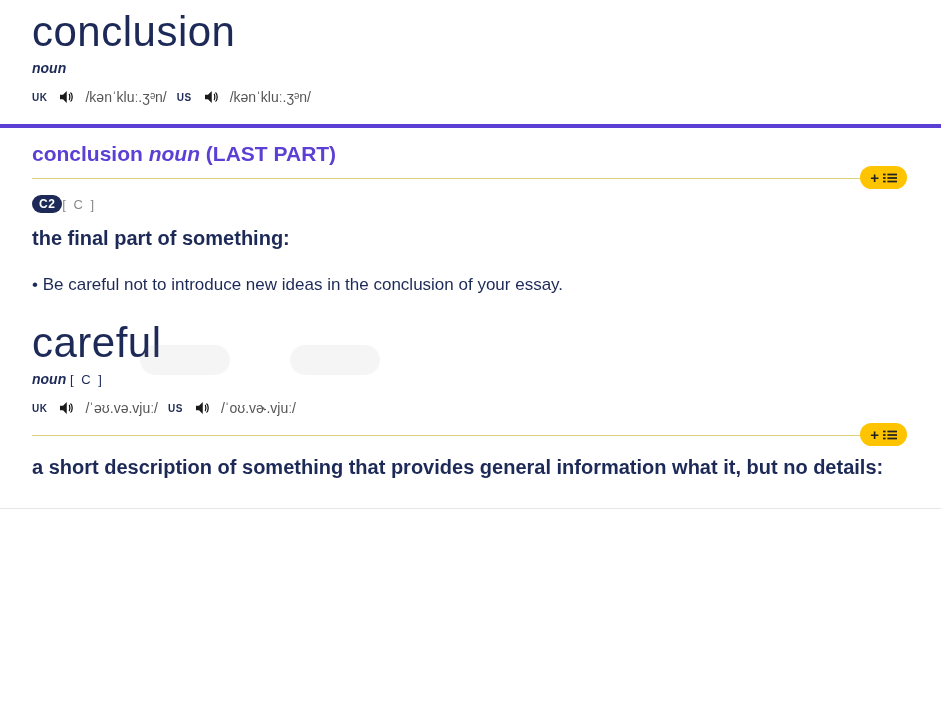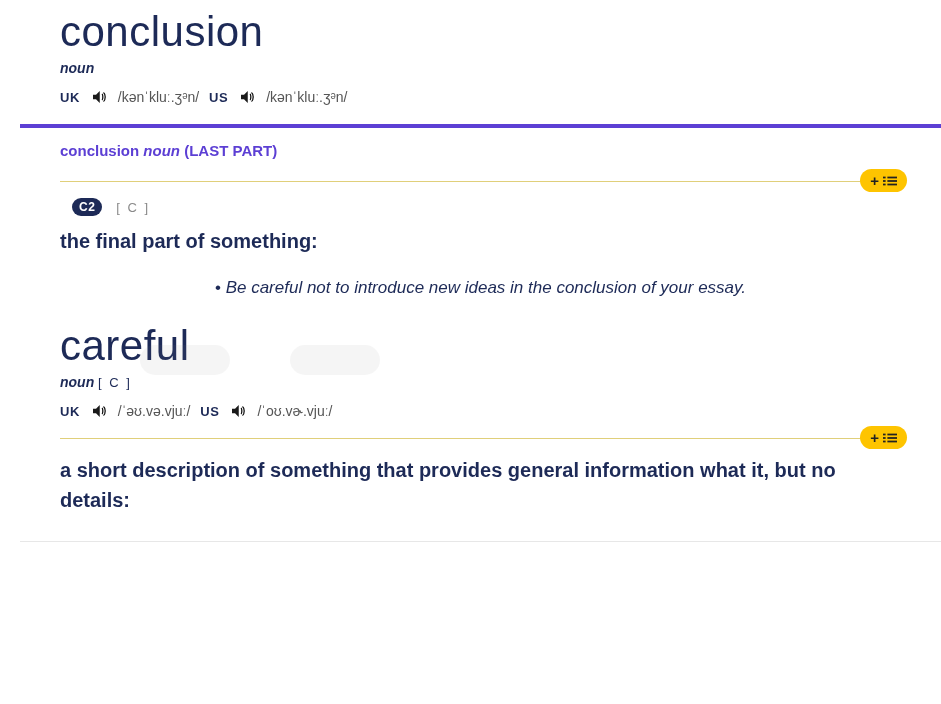--- a/index.html
+++ b/index.html
@@ -9,21 +9,21 @@
     --muted:#6b6b6b;
     --rule:#e0cf7a;
   }
   html,body{margin:0;padding:0;}
   body{
     font-family:-apple-system,BlinkMacSystemFont,"Segoe UI",Arial,sans-serif;
     width:941px;
     background:#fff;
     color:var(--navy);
   }
-  .page{padding:0 40px 30px 60px;}
+  .page{padding:0 40px 30px 32px;}
   .entry{margin-top:0;}
   .headword{
     font-size:42px;
     font-weight:400;
     letter-spacing:.5px;
     color:var(--navy);
     margin:8px 0 4px 0;
   }
   .pos-line{
     font-style:italic;
@@ -42,36 +42,36 @@
   .pron-row{
     display:flex;
     align-items:center;
     gap:10px;
     font-size:14px;
     color:#555;
     margin-bottom:18px;
   }
   .region{
     font-weight:700;
-    font-size:13px;
+    font-size:10px;
     letter-spacing:.5px;
     color:var(--navy);
   }
   .ipa{color:#555;}
   .audio-icon{display:inline-flex;align-items:center;}
   .audio-icon svg{width:18px;height:18px;fill:#1a1a1a;}
   .purple-bar{
     height:4px;
     background:var(--purple);
     margin:0 -40px 14px -40px;
   }
   .sense-header{
-    font-size:15px;
+    font-size:21px;
     color:var(--purple);
-    margin:0 0 22px 0;
+    margin:0 0 12px 0;
   }
   .sense-header .w{font-weight:700;}
   .sense-header .p{font-style:italic;font-weight:700;}
   .sense-header .g{font-weight:700;}
   .gold-rule-wrap{
     position:relative;
     margin:6px 0 16px 0;
   }
   .gold-rule{
     border:none;
@@ -91,22 +91,22 @@
     gap:4px;
     font-weight:700;
     font-size:14px;
     line-height:1;
   }
   .add-pill .plus{font-size:15px;}
   .add-pill .list-icon svg{width:14px;height:12px;display:block;}
   .badge-row{
     display:flex;
     align-items:center;
-    gap:14px;
-    margin:4px 0 10px 12px;
+    gap:0;
+    margin:4px 0 10px 0;
     text-align:right;
   }
   .level-badge{
     background:var(--navy);
     color:#fff;
     font-size:12px;
     font-weight:700;
     border-radius:10px;
     padding:2px 7px 2px 7px;
     letter-spacing:.5px;
@@ -118,24 +118,22 @@
   }
   .definition{
     font-size:20px;
     font-weight:700;
     color:var(--navy);
     line-height:1.5;
     margin:6px 17px 22px 0;
   }
   .example{
     font-size:17px;
-    font-style:italic;
     color:var(--navy);
     margin:0 0 24px 0;
-    text-align:center;
   }
   .example::before{
     content:"• ";
     font-style:normal;
   }
   .example b{font-weight:700;}
   .entry2{margin-top:10px;}
   .light-rule{
     border:none;
     border-top:1px solid #e7e7e7;

